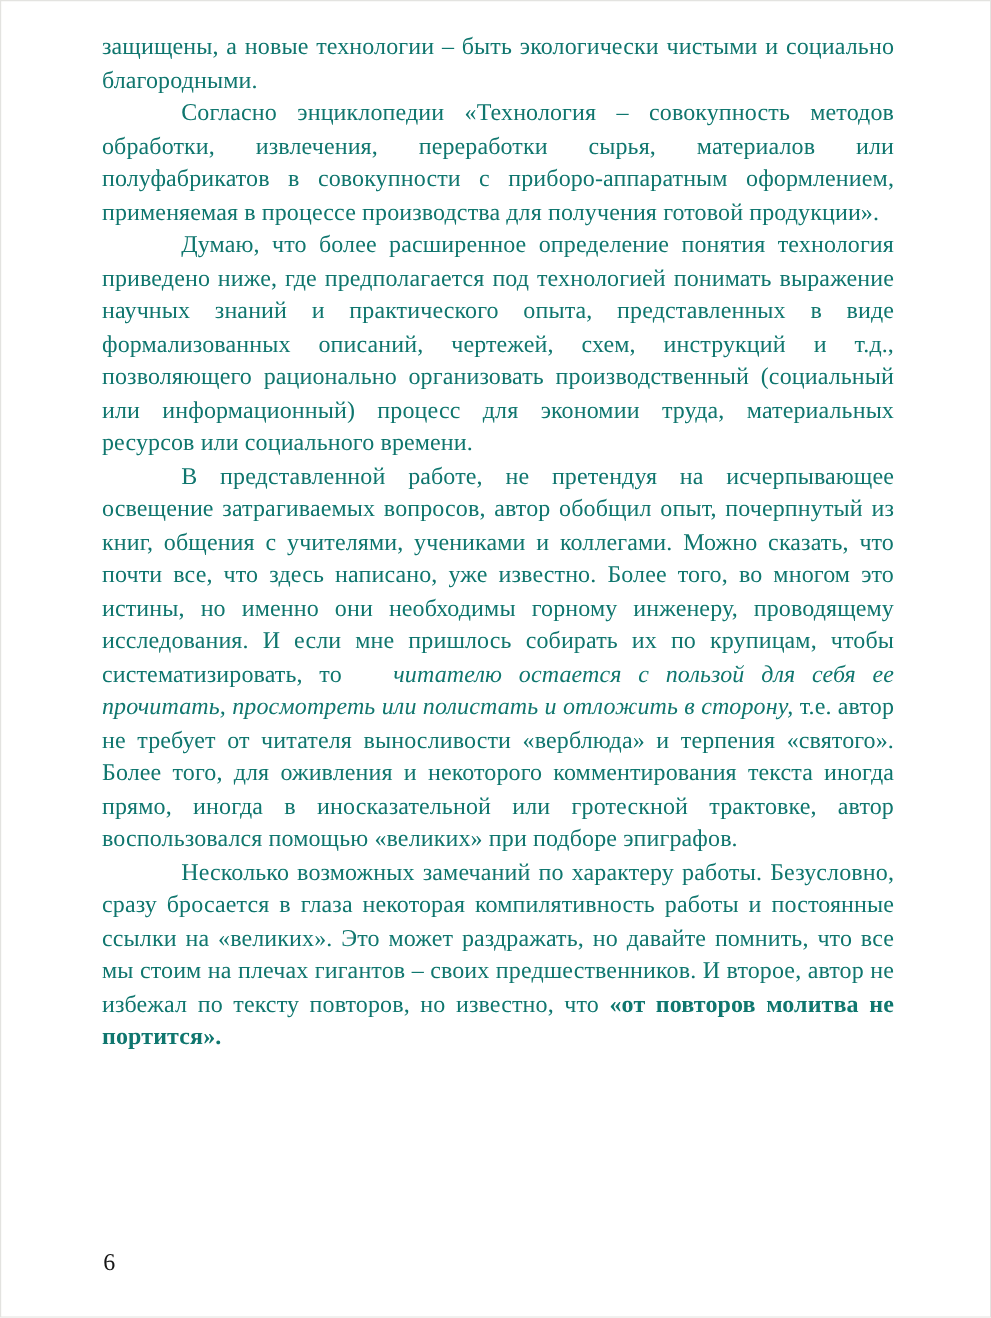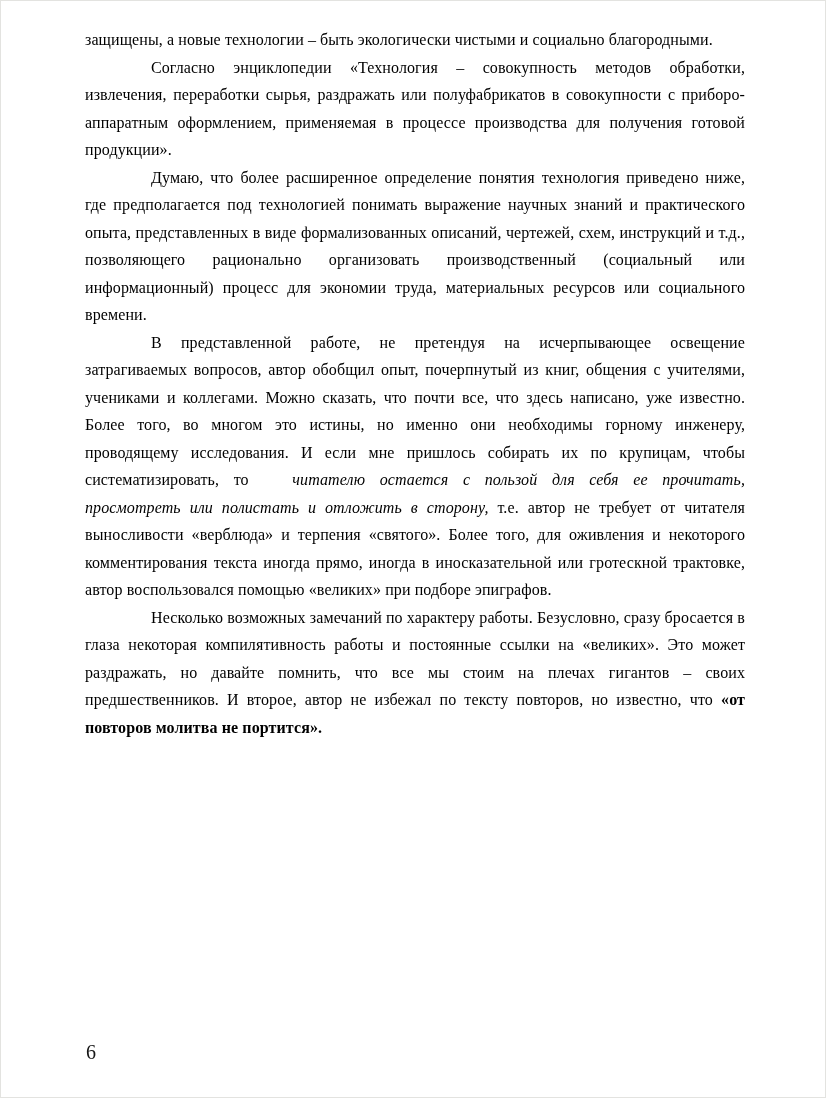--- a/index.html
+++ b/index.html
@@ -19,22 +19,22 @@
     inset: 0;
     background: #ffffff;
     box-shadow: inset 0 0 0 1px #e3e3e0;
     box-sizing: border-box;
   }
   .page-text-block {
     position: absolute;
     left: 85px;
     top: 26px;
     width: 660px;
-    color: #000000;
-    font-size: 16px;
+    color: #0f766e;
+    font-size: 20px;
     line-height: 27.5px;
     text-align: justify;
     letter-spacing: 0.1px;
   }
   .para {
     margin: 0;
     padding: 0;
     text-indent: 0;
   }
   .para.indent {
@@ -59,19 +59,19 @@
     font-size: 20px;
     line-height: 24px;
   }
 </style>
 </head>
 <body>
 
 <div class="book-page">
   <div class="page-text-block">
       <p class="para"><span class="run-normal">защищены, а новые технологии – быть экологически чистыми и социально благородными.</span></p>
-      <p class="para indent"><span class="run-normal">Согласно энциклопедии «Технология – совокупность методов обработки, извлечения, переработки сырья, раздражать или полуфабрикатов в совокупности с приборо-аппаратным оформлением, применяемая в процессе производства для получения готовой продукции».</span></p>
+      <p class="para indent"><span class="run-normal">Согласно энциклопедии «Технология – совокупность методов обработки, извлечения, переработки сырья, материалов или полуфабрикатов в совокупности с приборо-аппаратным оформлением, применяемая в процессе производства для получения готовой продукции».</span></p>
       <p class="para indent"><span class="run-normal">Думаю, что более расширенное определение понятия технология приведено ниже, где предполагается под технологией понимать выражение научных знаний и практического опыта, представленных в виде формализованных описаний, чертежей, схем, инструкций и т.д., позволяющего рационально организовать производственный (социальный или информационный) процесс для экономии труда, материальных ресурсов или социального времени.</span></p>
       <p class="para indent"><span class="run-normal">В представленной работе, не претендуя на исчерпывающее освещение затрагиваемых вопросов, автор обобщил опыт, почерпнутый из книг, общения с учителями, учениками и коллегами. Можно сказать, что почти все, что здесь написано, уже известно. Более того, во многом это истины, но именно они необходимы горному инженеру, проводящему исследования. И если мне пришлось собирать их по крупицам, чтобы систематизировать, то </span><span class="run-italic">читателю остается с пользой для себя ее прочитать, просмотреть или полистать и отложить в сторону,</span><span class="run-normal"> т.е. автор не требует от читателя выносливости «верблюда» и терпения «святого». Более того, для оживления и некоторого комментирования текста иногда прямо, иногда в иносказательной или гротескной трактовке, автор воспользовался помощью «великих» при подборе эпиграфов.</span></p>
       <p class="para indent"><span class="run-normal">Несколько возможных замечаний по характеру работы. Безусловно, сразу бросается в глаза некоторая компилятивность работы и постоянные ссылки на «великих». Это может раздражать, но давайте помнить, что все мы стоим на плечах гигантов – своих предшественников. И второе, автор не избежал по тексту повторов, но известно, что </span><span class="run-bold">«от повторов молитва не портится».</span></p>
     </div>
   <div class="page-number">6</div>
 </div>
 
 </body></html>

